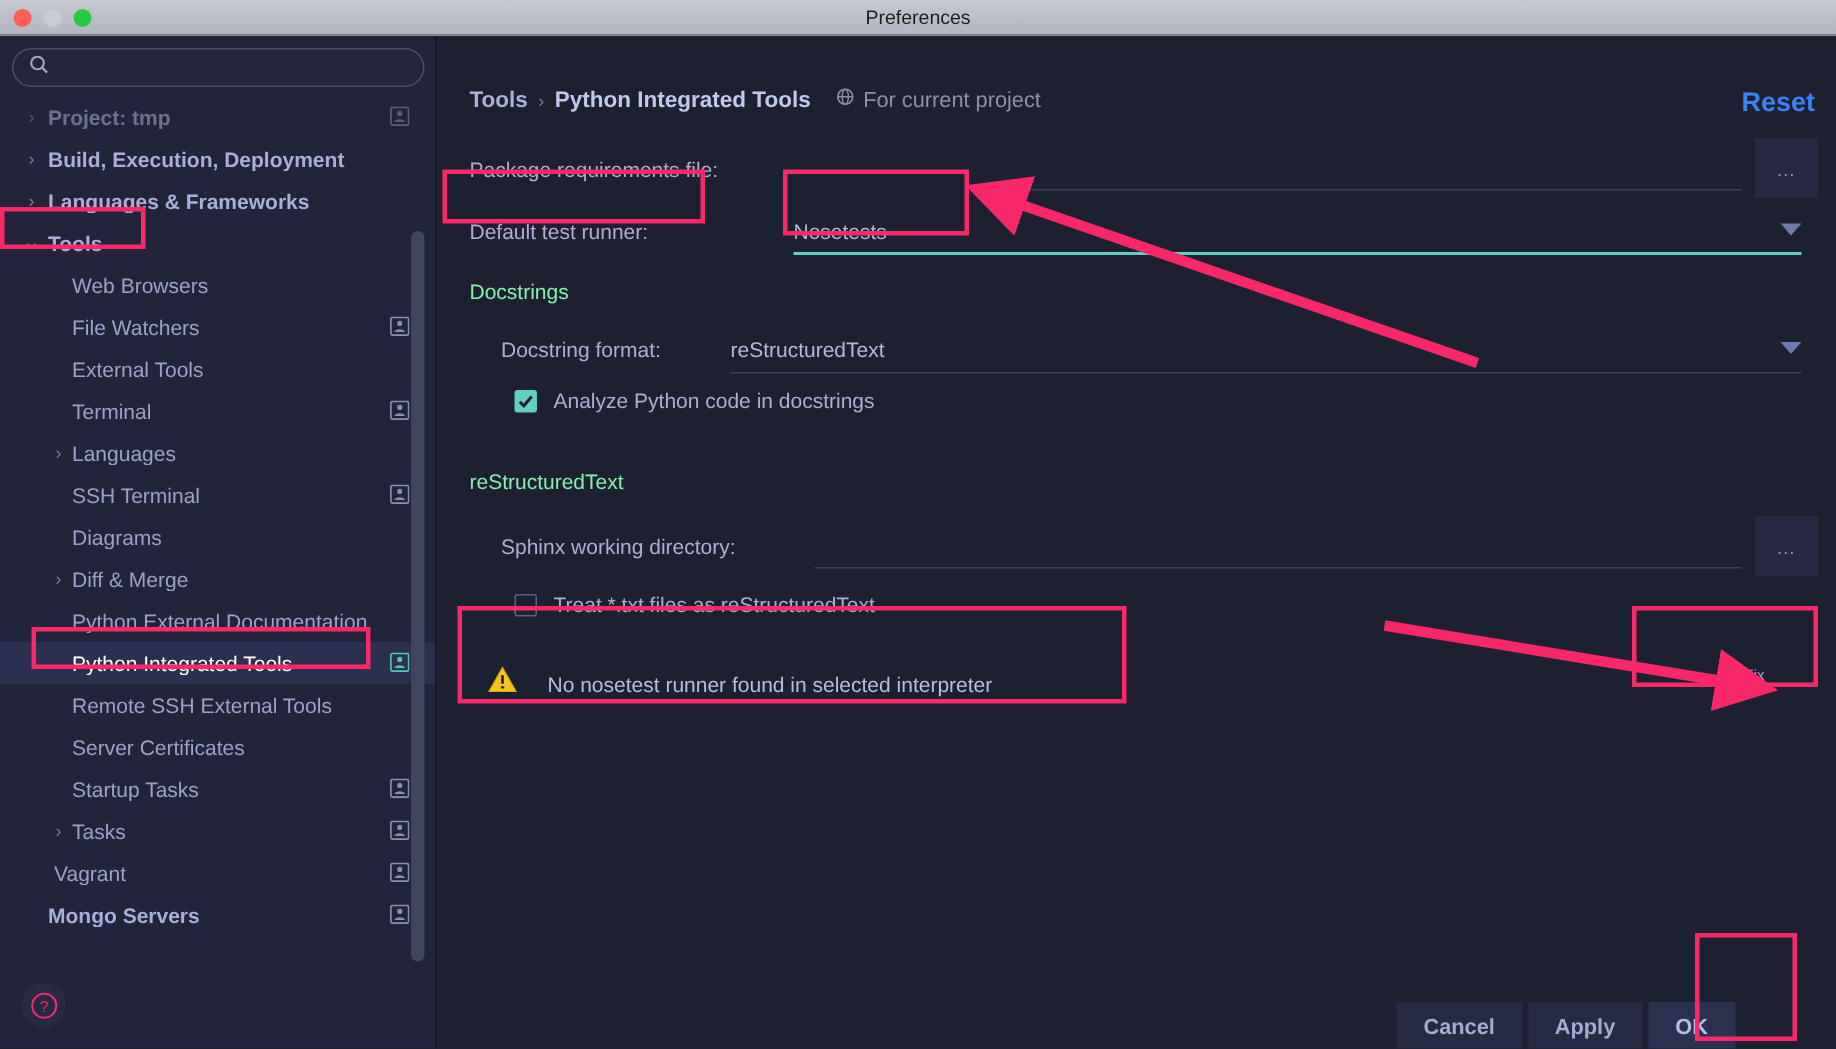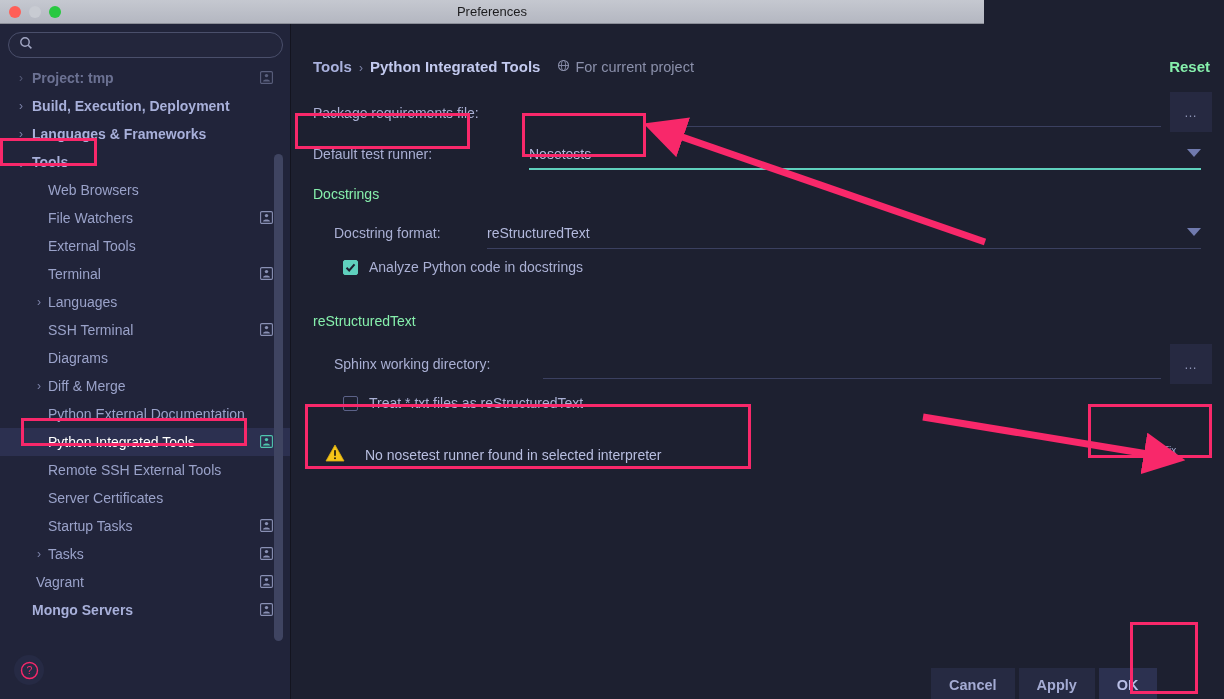--- a/index.html
+++ b/index.html
@@ -10,21 +10,21 @@
     overflow: hidden;
   }
   #app {
     position: relative;
     width: 1224px; height: 699px;
     background: #1d2030;
   }
 
   
   .titlebar {
-    position: absolute; left: 0; top: 0; width: 984px; height: 24px;
+    position: absolute; left: 0; top: 0; width: 1224px; height: 24px;
     background: linear-gradient(180deg,#c5c8d0 0%,#b4b7c1 100%);
     border-bottom: 1px solid #8b8e98;
     display: flex; align-items: center;
   }
   .traffic { position: absolute; left: 9px; top: 6px; display: flex; gap: 8px; }
   .tl { width: 12px; height: 12px; border-radius: 50%; }
   .tl.red { background: #ff5f57; }
   .tl.yellow { background: #c8cbd2; }
   .tl.green { background: #28c840; }
   .titlebar-title {
@@ -113,21 +113,21 @@
   }
   .bc-link { color: #a9b1dd; font-weight: bold; }
   .bc-sep  { color: #7b82a8; font-size: 12px; }
   .bc-cur  { color: #c2c9ee; font-weight: bold; }
   .bc-scope {
     color: #8b90ab; font-weight: normal; font-size: 14.5px;
     margin-left: 10px; display: flex; align-items: center; gap: 5px;
   }
   .reset {
     position: absolute; right: 14px; top: 34px;
-    color: #86efac; font-size: 15px; font-weight: bold;
+    color: #3b82f6; font-size: 18px; font-weight: bold;
   }
 
   .form { position: absolute; left: 0; top: 62px; width: 933px; }
 
   .lbl { color: #aab0d4; font-size: 14px; }
   .sectionhdr { color: #86efac; font-size: 14px; }
 
   .fieldline { position: absolute; }
   .underline { position: absolute; height: 1px; background: #3b4060; }
   .underline.teal { height: 2px; background: #5fd0bd; }

